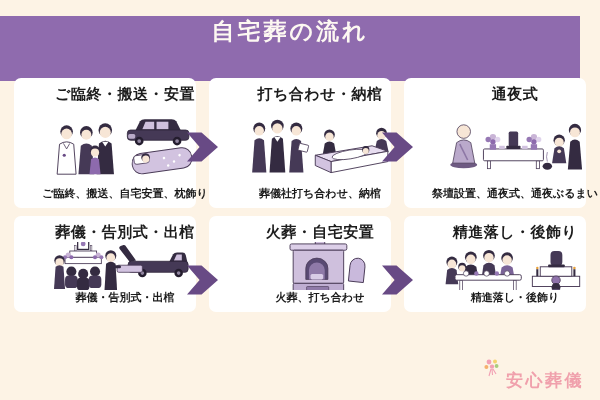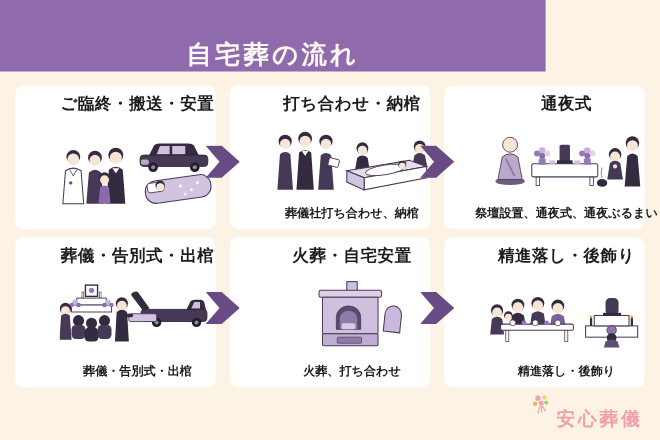--- a/index.html
+++ b/index.html
@@ -1,24 +1,24 @@
 <!DOCTYPE html>
 <html><head>
 <meta charset="utf-8">
 <style>
   html,body{margin:0;padding:0;}
   body{font-family:"Liberation Sans","DejaVu Sans",sans-serif;}
   .stage{position:relative;width:600px;height:400px;background:#fdf3e5;overflow:hidden;}
-  .header{position:absolute;left:0;top:0;width:496px;height:65px;background:#8f6bae;
-          display:flex;align-items:flex-end;justify-content:center;}
+  .header{position:absolute;left:0;top:16px;width:580px;height:65px;background:#8f6bae;
+          display:flex;align-items:flex-start;justify-content:center;}
   .header h1{margin:0;font-size:23px;font-weight:700;color:#fdf8f2;letter-spacing:3px;}
   .panel{position:absolute;width:182px;background:#ffffff;border-radius:7px;
          display:flex;flex-direction:column;align-items:center;box-sizing:border-box;padding-left:40px;}
   .panel-row1{top:78px;height:130px;}
-  .panel-row2{top:216px;height:136px;}
+  .panel-row2{top:216px;height:96px;}
   .col1{left:14px;} .col2{left:209px;} .col3{left:404px;}
   .step-title{margin:7px 0 0 0;font-size:15px;font-weight:700;color:#1c1c1c;
               letter-spacing:0.5px;white-space:nowrap;}
   .illust{flex:1;width:100%;display:flex;align-items:center;justify-content:center;overflow:hidden;}
   .illust svg{display:block;}
   .step-caption{margin:0 0 7px 0;font-size:11px;font-weight:700;color:#1c1c1c;
                 letter-spacing:0;white-space:nowrap;}
   .arrow{position:absolute;width:31px;height:30px;}
   .arrow svg{display:block;width:100%;height:100%;}
   .logo{position:absolute;right:16px;bottom:8px;display:flex;align-items:center;gap:5px;}
@@ -77,20 +77,21 @@
           <path d="M54,76 L57,37 Q65,30 73,37 L76,76 Z" fill="#342b41"></path>
           <path d="M61,35 L65,41 L69,35 Z" fill="#ffffff"></path>
         </g>
         <g>
           <circle cx="52" cy="46" r="6.3" fill="#342b41"></circle>
           <circle cx="52" cy="48.5" r="5.2" fill="#f7e6d6"></circle>
           <path d="M45,76 L47,57 Q52,53 57,57 L59,76 Z" fill="#8d6aad"></path>
         </g>
       </svg>
     </div>
+    <p class="step-caption">ご臨終、搬送、自宅安置、枕飾り</p>
   </section>
 
   <section class="panel panel-row1 col3">
     <h2 class="step-title">通夜式</h2>
     <div class="illust">
       <svg width="176" height="76" viewBox="0 0 180 78">
         <g>
           <ellipse cx="25" cy="64" rx="17" ry="4.5" fill="#6e5a82"></ellipse>
           <circle cx="25" cy="22" r="8.6" fill="#f7e6d6" stroke="#4a3b57" stroke-width="1"></circle>
           <path d="M11,62 L16,36 Q25,29 34,36 L39,62 Z" fill="#baa9cb" stroke="#4a3b57" stroke-width="1"></path>

